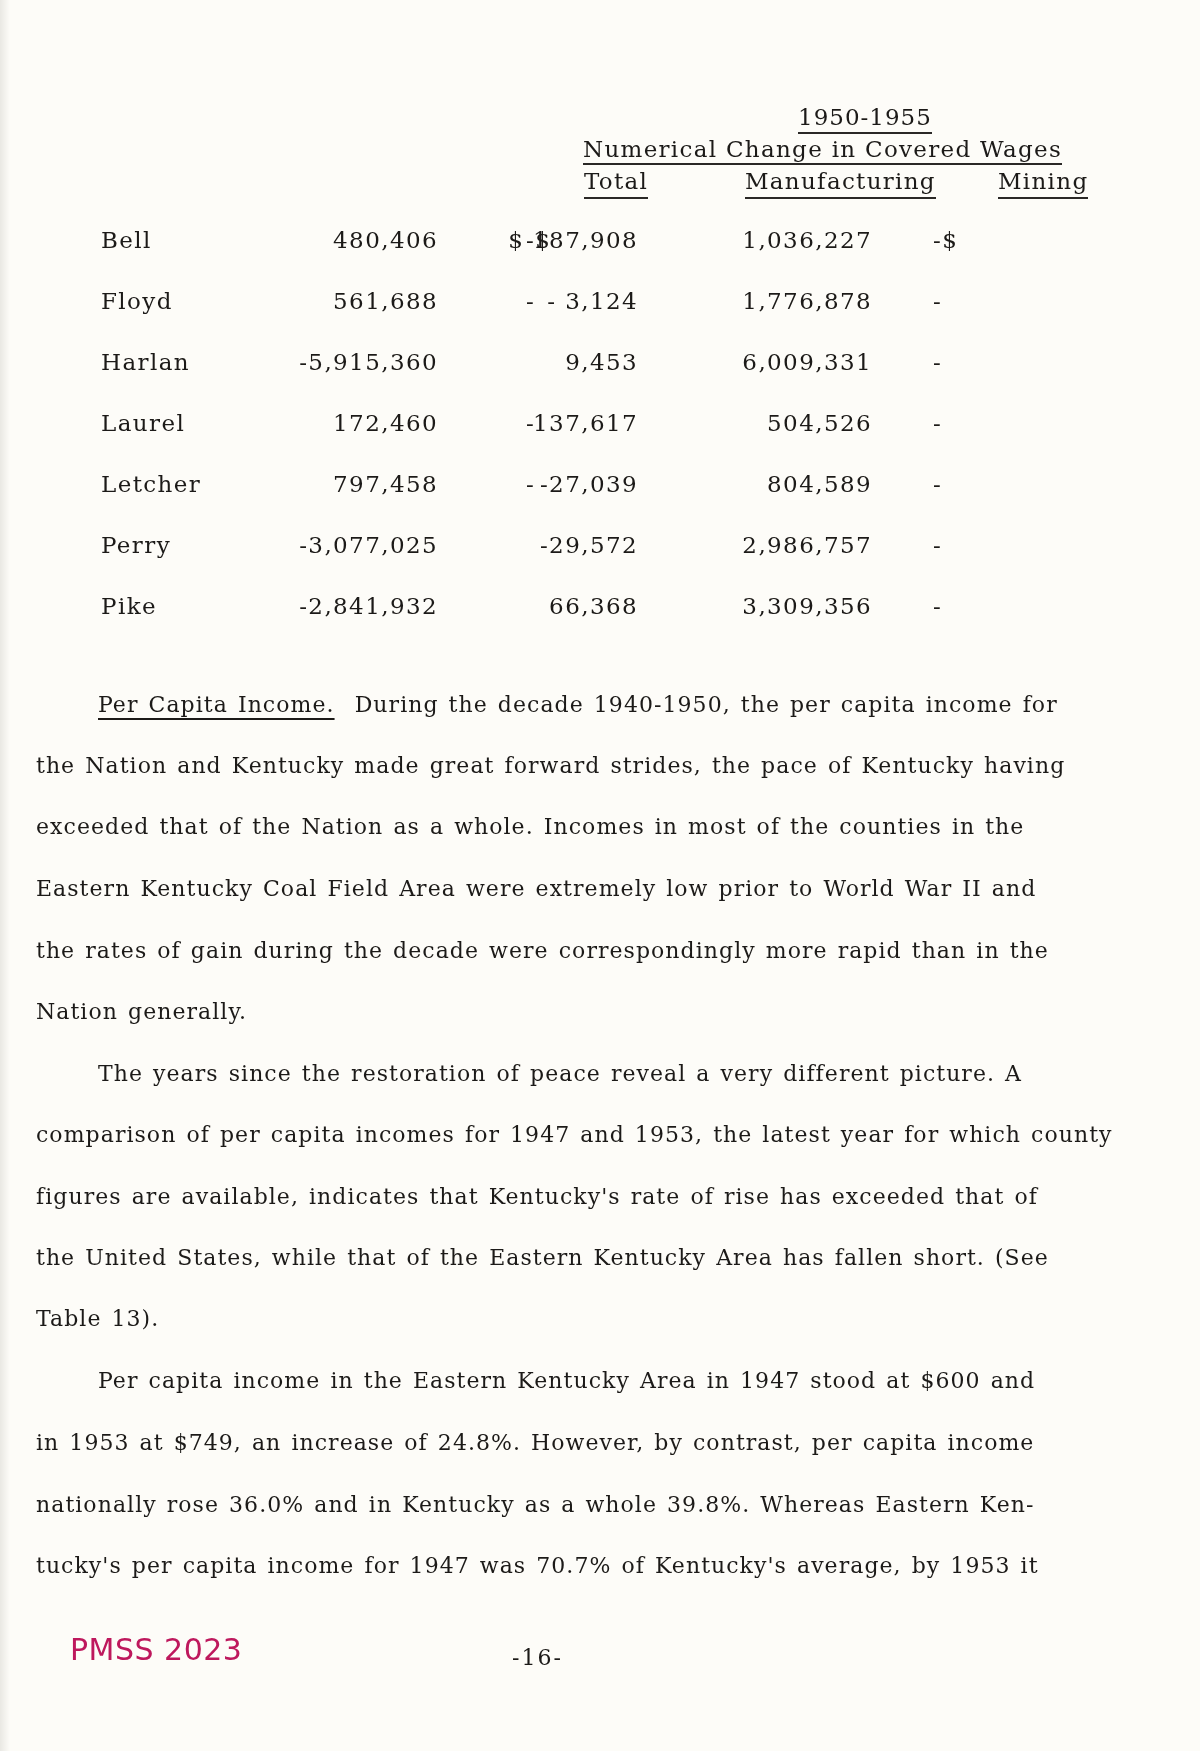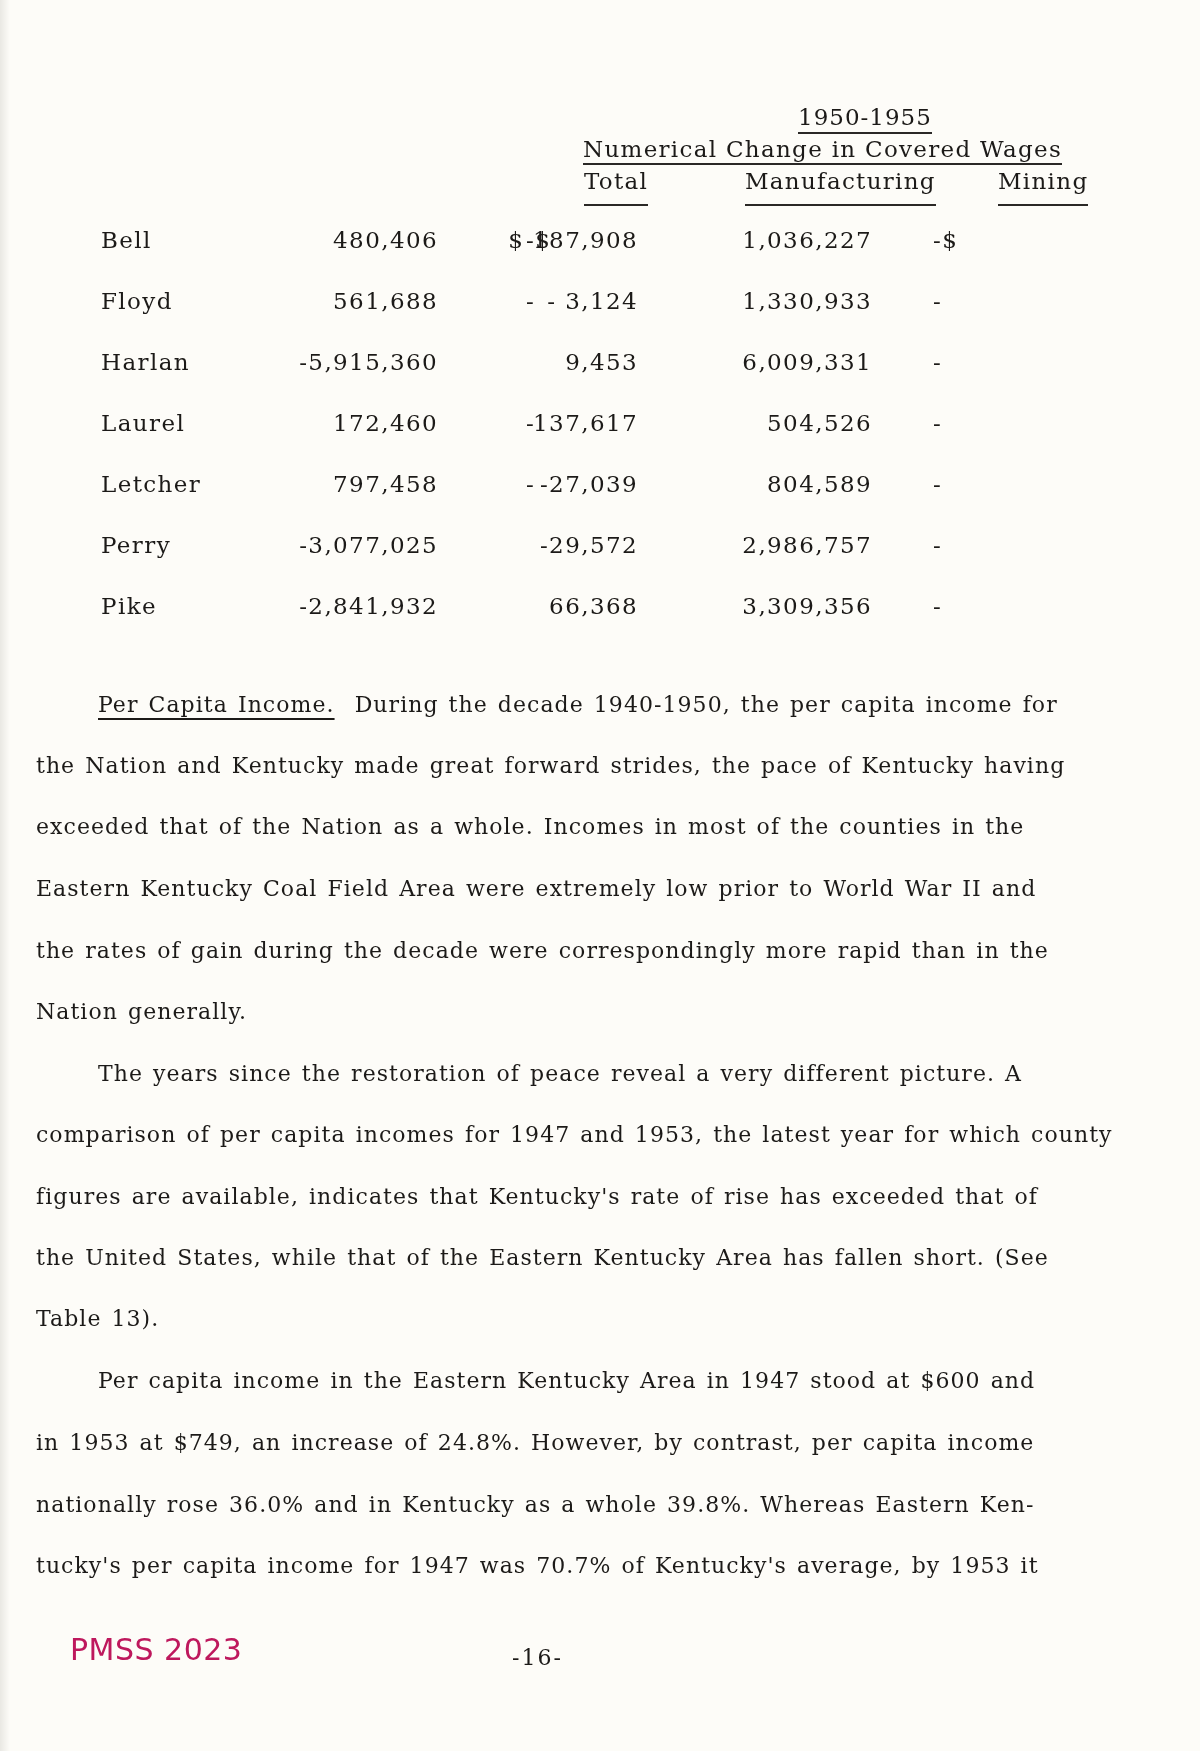--- a/index.html
+++ b/index.html
@@ -40,21 +40,21 @@
       letter-spacing: 1.3px;
       padding-bottom: 1px;
       border-bottom: 2px solid #2a2826;
       white-space: nowrap;
     }
     .col-hdr {
       position: absolute;
       top: 168px;
       font-size: 23px;
       letter-spacing: 1.3px;
-      padding-bottom: 10px;
+      padding-bottom: 3px;
       border-bottom: 2px solid #2a2826;
       white-space: nowrap;
     }
     .col-hdr.total { left: 584px; }
     .col-hdr.mfg { left: 745px; }
     .col-hdr.mining { left: 998px; }
 
     
     .row {
       position: absolute;
@@ -131,21 +131,21 @@
   <span class="cell mfg-val">$ 187,908</span>
   <span class="cell mining-sign">-$</span>
   <span class="cell mining-val">1,036,227</span>
 </div>
 <div class="row" style="top:288px">
   <span class="county">Floyd</span>
   <span class="cell total-sign">-</span>
   <span class="cell total-val">561,688</span>
   <span class="cell mfg-val">- 3,124</span>
   <span class="cell mining-sign">-</span>
-  <span class="cell mining-val">1,330,933</span>
+  <span class="cell mining-val">1,776,878</span>
 </div>
 <div class="row" style="top:349px">
   <span class="county">Harlan</span>
   <span class="cell total-sign"></span>
   <span class="cell total-val">-5,915,360</span>
   <span class="cell mfg-val">9,453</span>
   <span class="cell mining-sign">-</span>
   <span class="cell mining-val">6,009,331</span>
 </div>
 <div class="row" style="top:410px">

